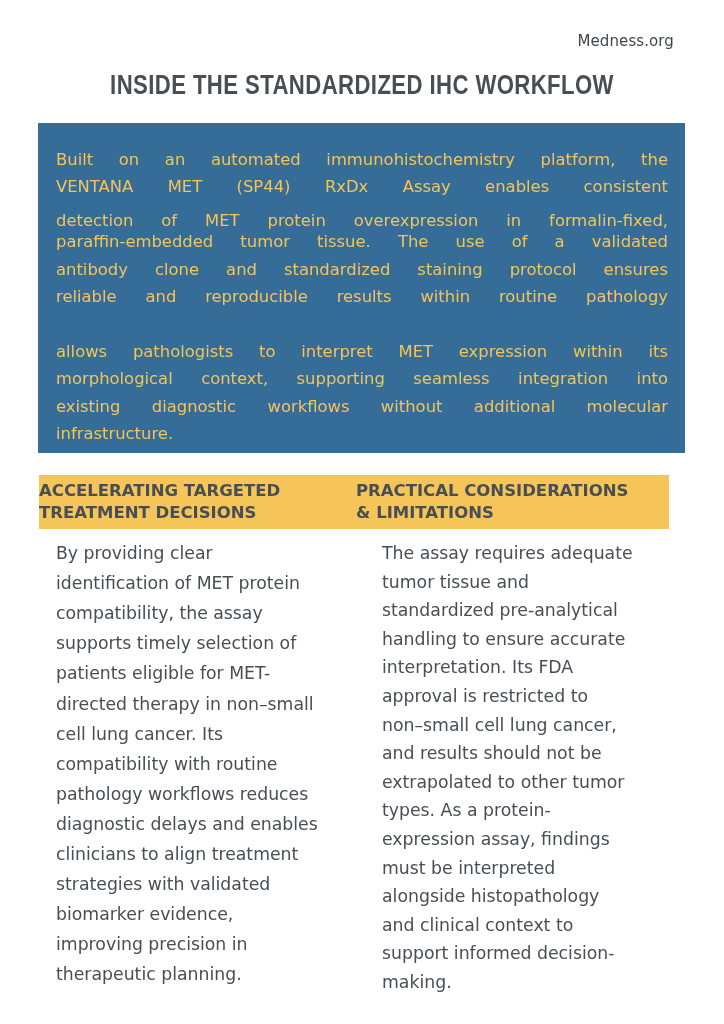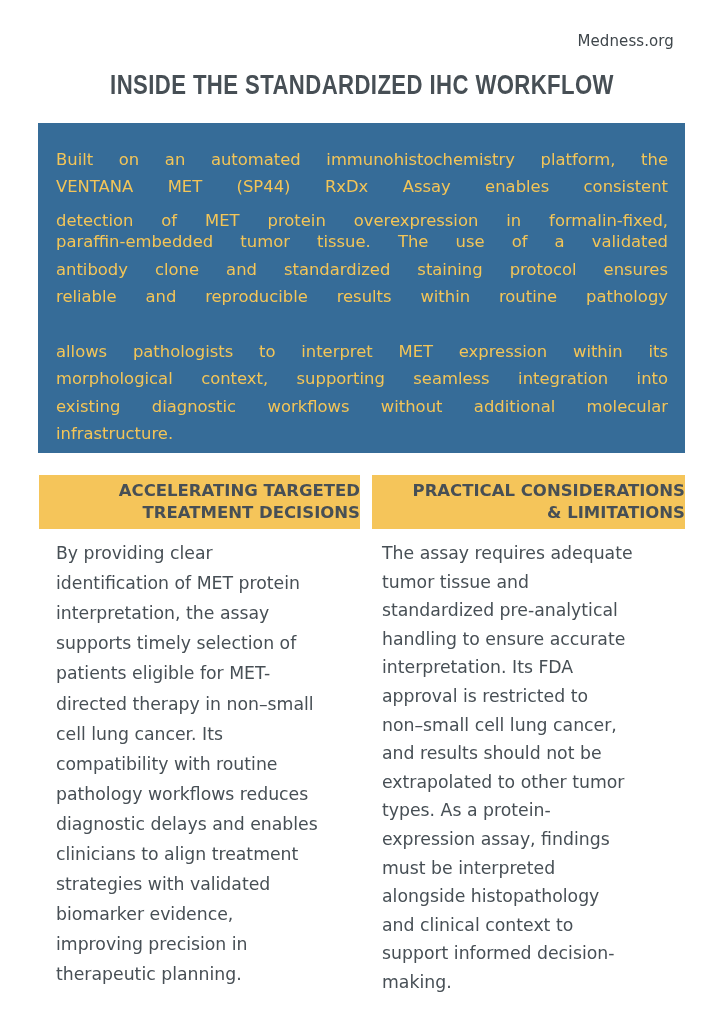--- a/index.html
+++ b/index.html
@@ -22,25 +22,25 @@
     background: #366c98; box-sizing: border-box;
   }
   .intro-line {
     position: absolute; left: 18px; width: 612px;
     font-size: 16.4px; color: #f3c558; white-space: nowrap;
     text-align: justify; text-align-last: justify; line-height: 1;
   }
   .intro-line.last { text-align-last: left; }
   .hdr {
     position: absolute; top: 475px; height: 54px; background: #f5c55a;
-    display: flex; flex-direction: column; align-items: flex-end; justify-content: center;
+    display: flex; flex-direction: column; align-items: flex-start; justify-content: center;
     font-weight: bold; font-size: 16.5px; color: #474f55; line-height: 22px; text-align: center;
   }
   .hdr.left { left: 39px; width: 321px; }
-  .hdr.right { left: 372px; width: 313px; }
+  .hdr.right { left: 356px; width: 313px; }
   .col-line {
     position: absolute; font-size: 17.3px; color: #474f55; white-space: nowrap; line-height: 1;
   }
   .col-line.l { left: 56px; }
   .col-line.r { left: 382px; }
 </style>
 </head>
 <body>
 
 <div class="site">Medness.org</div>
@@ -64,21 +64,21 @@
   <span>TREATMENT DECISIONS</span>
 </div>
 <div class="hdr right">
   <span>PRACTICAL CONSIDERATIONS</span>
   <span>&amp; LIMITATIONS</span>
 </div>
 
 <div id="col-left">
     <div class="col-line l" style="top: 545px;">By providing clear</div>
     <div class="col-line l" style="top: 575.1px;">identification of MET protein</div>
-    <div class="col-line l" style="top: 605.2px;">interpretation, the assay</div>
+    <div class="col-line l" style="top: 605.2px;">compatibility, the assay</div>
     <div class="col-line l" style="top: 635.3px;">supports timely selection of</div>
     <div class="col-line l" style="top: 665.4px;">patients eligible for MET-</div>
     <div class="col-line l" style="top: 695.5px;">directed therapy in non–small</div>
     <div class="col-line l" style="top: 725.6px;">cell lung cancer. Its</div>
     <div class="col-line l" style="top: 755.7px;">compatibility with routine</div>
     <div class="col-line l" style="top: 785.8px;">pathology workflows reduces</div>
     <div class="col-line l" style="top: 815.9px;">diagnostic delays and enables</div>
     <div class="col-line l" style="top: 846px;">clinicians to align treatment</div>
     <div class="col-line l" style="top: 876.1px;">strategies with validated</div>
     <div class="col-line l" style="top: 906.2px;">biomarker evidence,</div>

